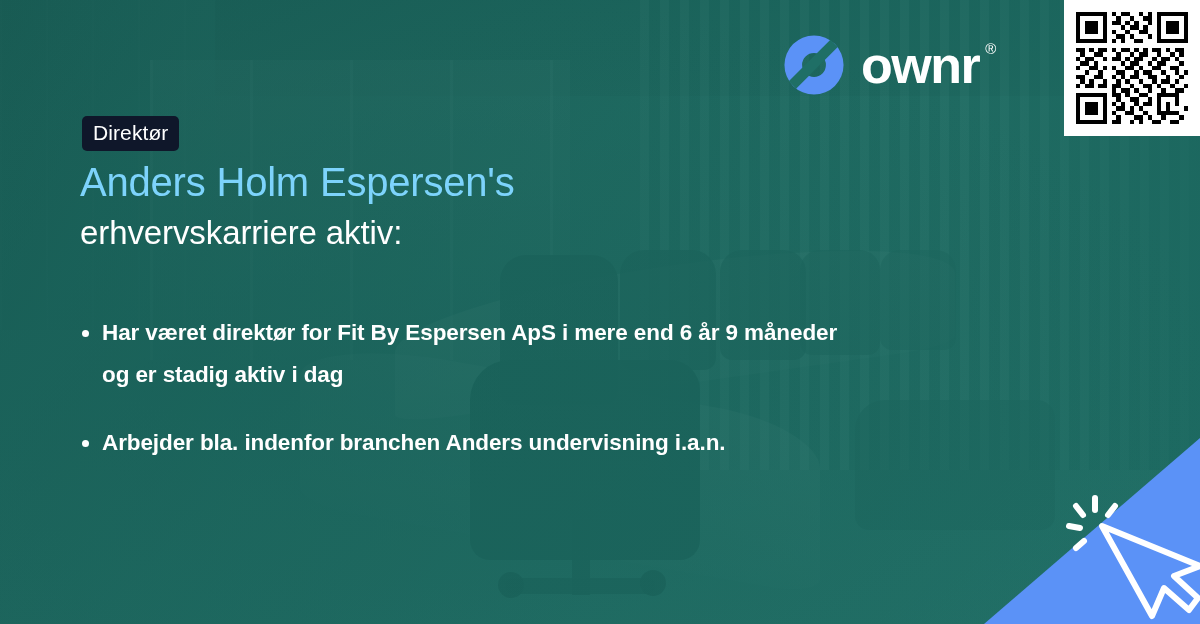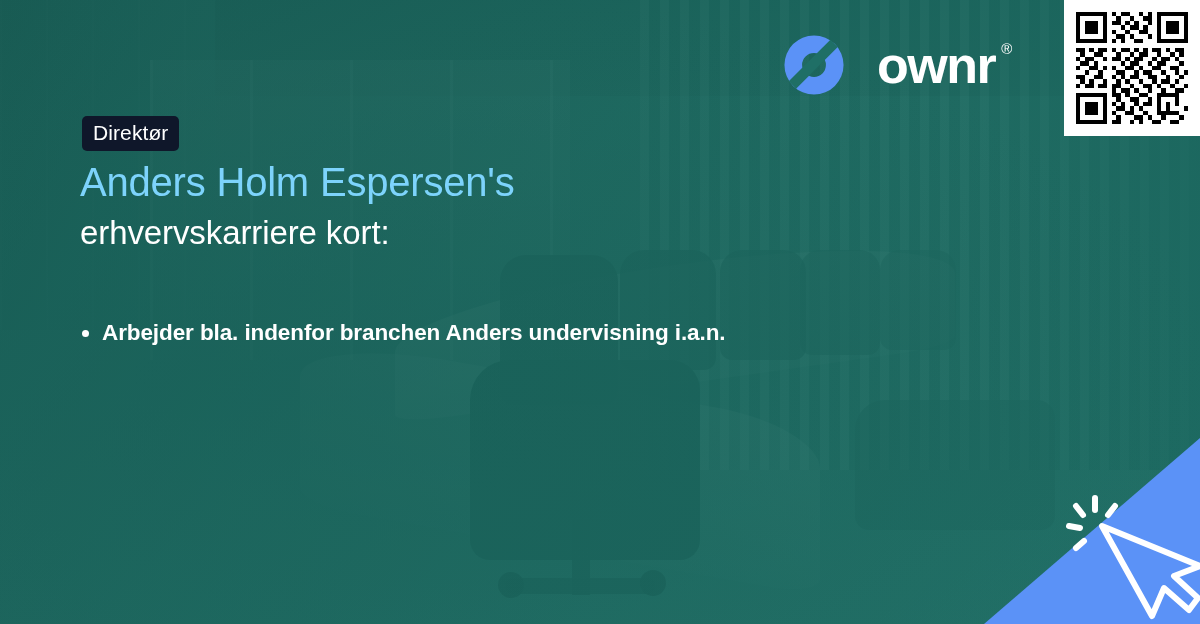--- a/index.html
+++ b/index.html
@@ -195,21 +195,21 @@
     border-radius: 50%;
     background: #ffffff;
   }
 
   
   .logo {
     position: absolute;
     left: 783px; top: 34px;
     display: flex;
     align-items: center;
-    gap: 32px;
+    gap: 16px;
   }
   .logo-mark { width: 62px; height: 62px; display: block; }
   .logo-word {
     color: #ffffff;
     font-size: 52px;
     font-weight: bold;
     letter-spacing: -1.5px;
     line-height: 1;
     position: relative;
   }
@@ -269,23 +269,27 @@
     <div class="wheel w2"></div>
     <div class="tint"></div>
     <div class="tint2"></div>
   </div>
 
   <div class="content">
 
     <div class="badge">Direktør</div>
 
     <div class="headline">Anders Holm Espersen's</div>
-    <div class="subhead">erhvervskarriere kort:</div>
+    <div class="subhead">erhvervskarriere aktiv:</div>
 
     <div class="bullets">
+      <div class="bullet">
+        <span class="dot"></span>
+        <span>Har været direktør for Fit By Espersen ApS i mere end 6 år 9 måneder og er stadig aktiv i dag</span>
+      </div>
       <div class="bullet">
         <span class="dot"></span>
         <span>Arbejder bla. indenfor branchen Anders undervisning i.a.n.</span>
       </div>
     </div>
 
     <div class="logo">
       <svg class="logo-mark" viewBox="0 0 64 64">
         <path fill="#5b92f7" d="M32 1.5A30.5 30.5 0 1 1 1.5 32 30.5 30.5 0 0 1 32 1.5Zm0 18.2A12.3 12.3 0 1 0 44.3 32 12.3 12.3 0 0 0 32 19.7Z"></path>
         <path fill="#1f6f66" d="M56.5 13.5 13.5 56.5l-7.6-7.6L48.9 5.9Z"></path>

